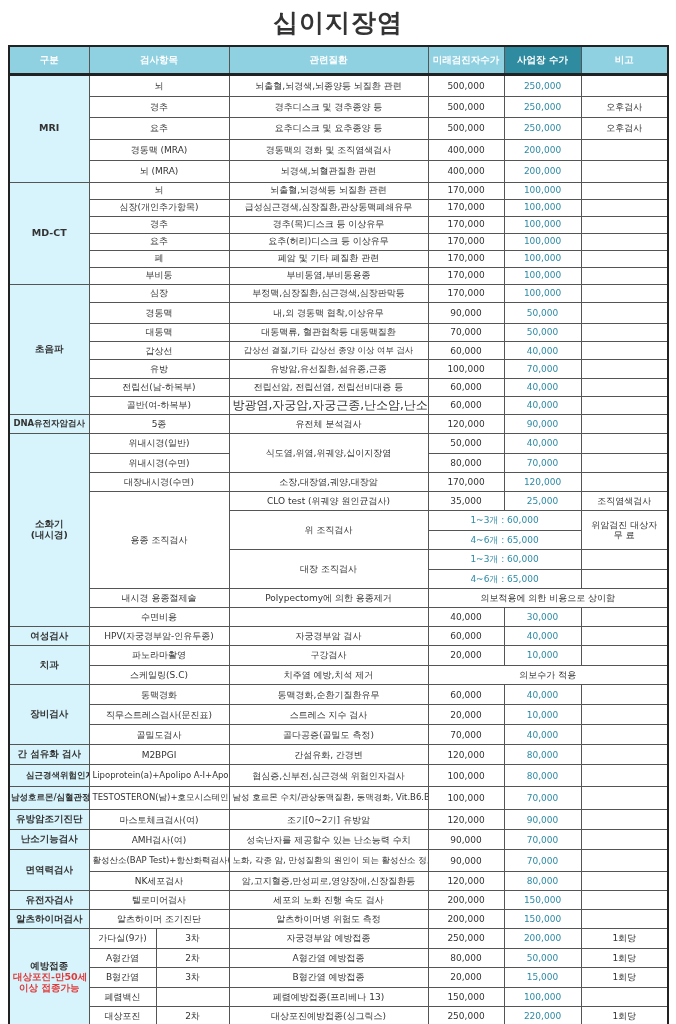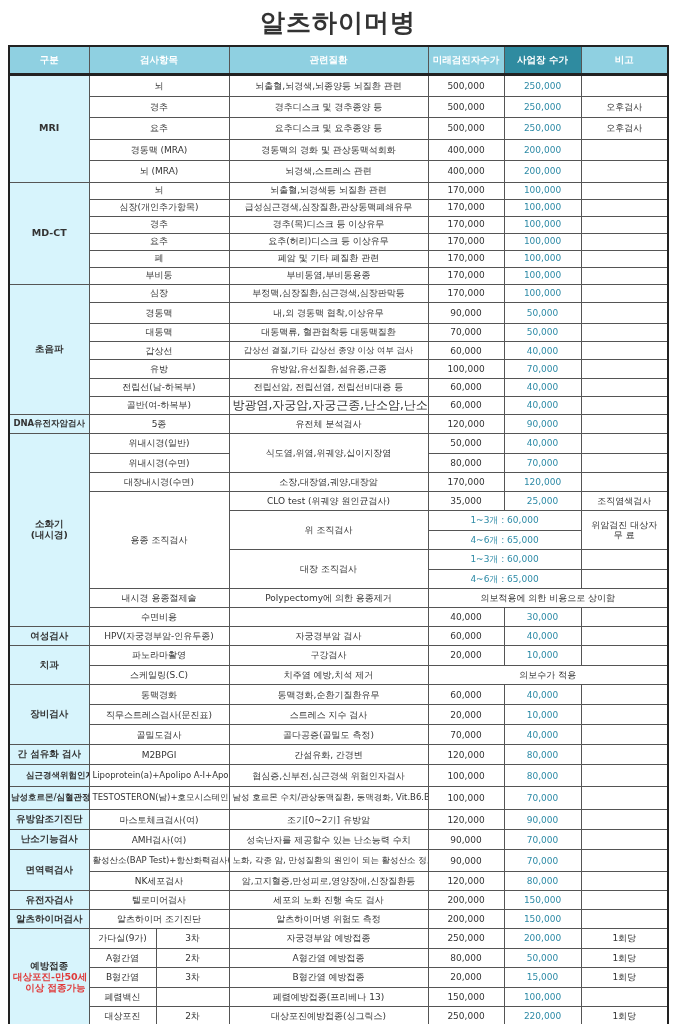--- a/index.html
+++ b/index.html
@@ -15,26 +15,26 @@
                overflow:hidden; line-height:1.15; }
   table.main thead th { background:#8fd0e1; color:#fff; font-weight:bold;
                height:26px; font-size:9.5px; border-bottom:3px solid #222; }
   table.main thead th.hl { background:#2f8ba0; }
   td.cat { background:#d7f4fc; font-weight:bold; color:#333; font-size:9.5px; white-space:normal; }
   td.num { text-align:right; padding-right:6px; }
   td.sup { text-align:right; padding-right:6px; color:#2d8aa6; }
   td.range { color:#2d8aa6; text-align:center;margin-left:23px; }
   td.wrap { white-space:normal; }
   td.left { text-align:left; padding-left:4px; }
-  .red { color:#e03a3a;text-align:right; }
+  .red { color:#e03a3a; }
 </style>
 </head>
 <body>
 
-<div class="title">알츠하이머병</div>
+<div class="title">십이지장염</div>
 
 <table class="main">
   <colgroup>
     <col style="width:80px">
       <col style="width:67px">
       <col style="width:73px">
       <col style="width:199px">
       <col style="width:76px">
       <col style="width:77px">
       <col style="width:87px">
@@ -68,28 +68,28 @@
     </tr>
     <tr style="height:21.5px">
       <td colspan="2">요추</td>
       <td>요추디스크 및 요추종양 등</td>
       <td class="num">500,000</td>
       <td class="sup">250,000</td>
       <td>오후검사</td>
     </tr>
     <tr style="height:21.5px">
       <td colspan="2">경동맥 (MRA)</td>
-      <td>경동맥의 경화 및 관상동맥석회화</td>
+      <td>경동맥의 경화 및 조직염색검사</td>
       <td class="num">400,000</td>
       <td class="sup">200,000</td>
       <td></td>
     </tr>
     <tr style="height:21.5px">
       <td colspan="2">뇌 (MRA)</td>
-      <td>뇌경색,스트레스 관련</td>
+      <td>뇌경색,뇌혈관질환 관련</td>
       <td class="num">400,000</td>
       <td class="sup">200,000</td>
       <td></td>
     </tr>
 
     <tr style="height:17px">
       <td class="cat" rowspan="6">MD-CT</td>
       <td colspan="2">뇌</td>
       <td>뇌출혈,뇌경색등 뇌질환 관련</td>
       <td class="num">170,000</td>

